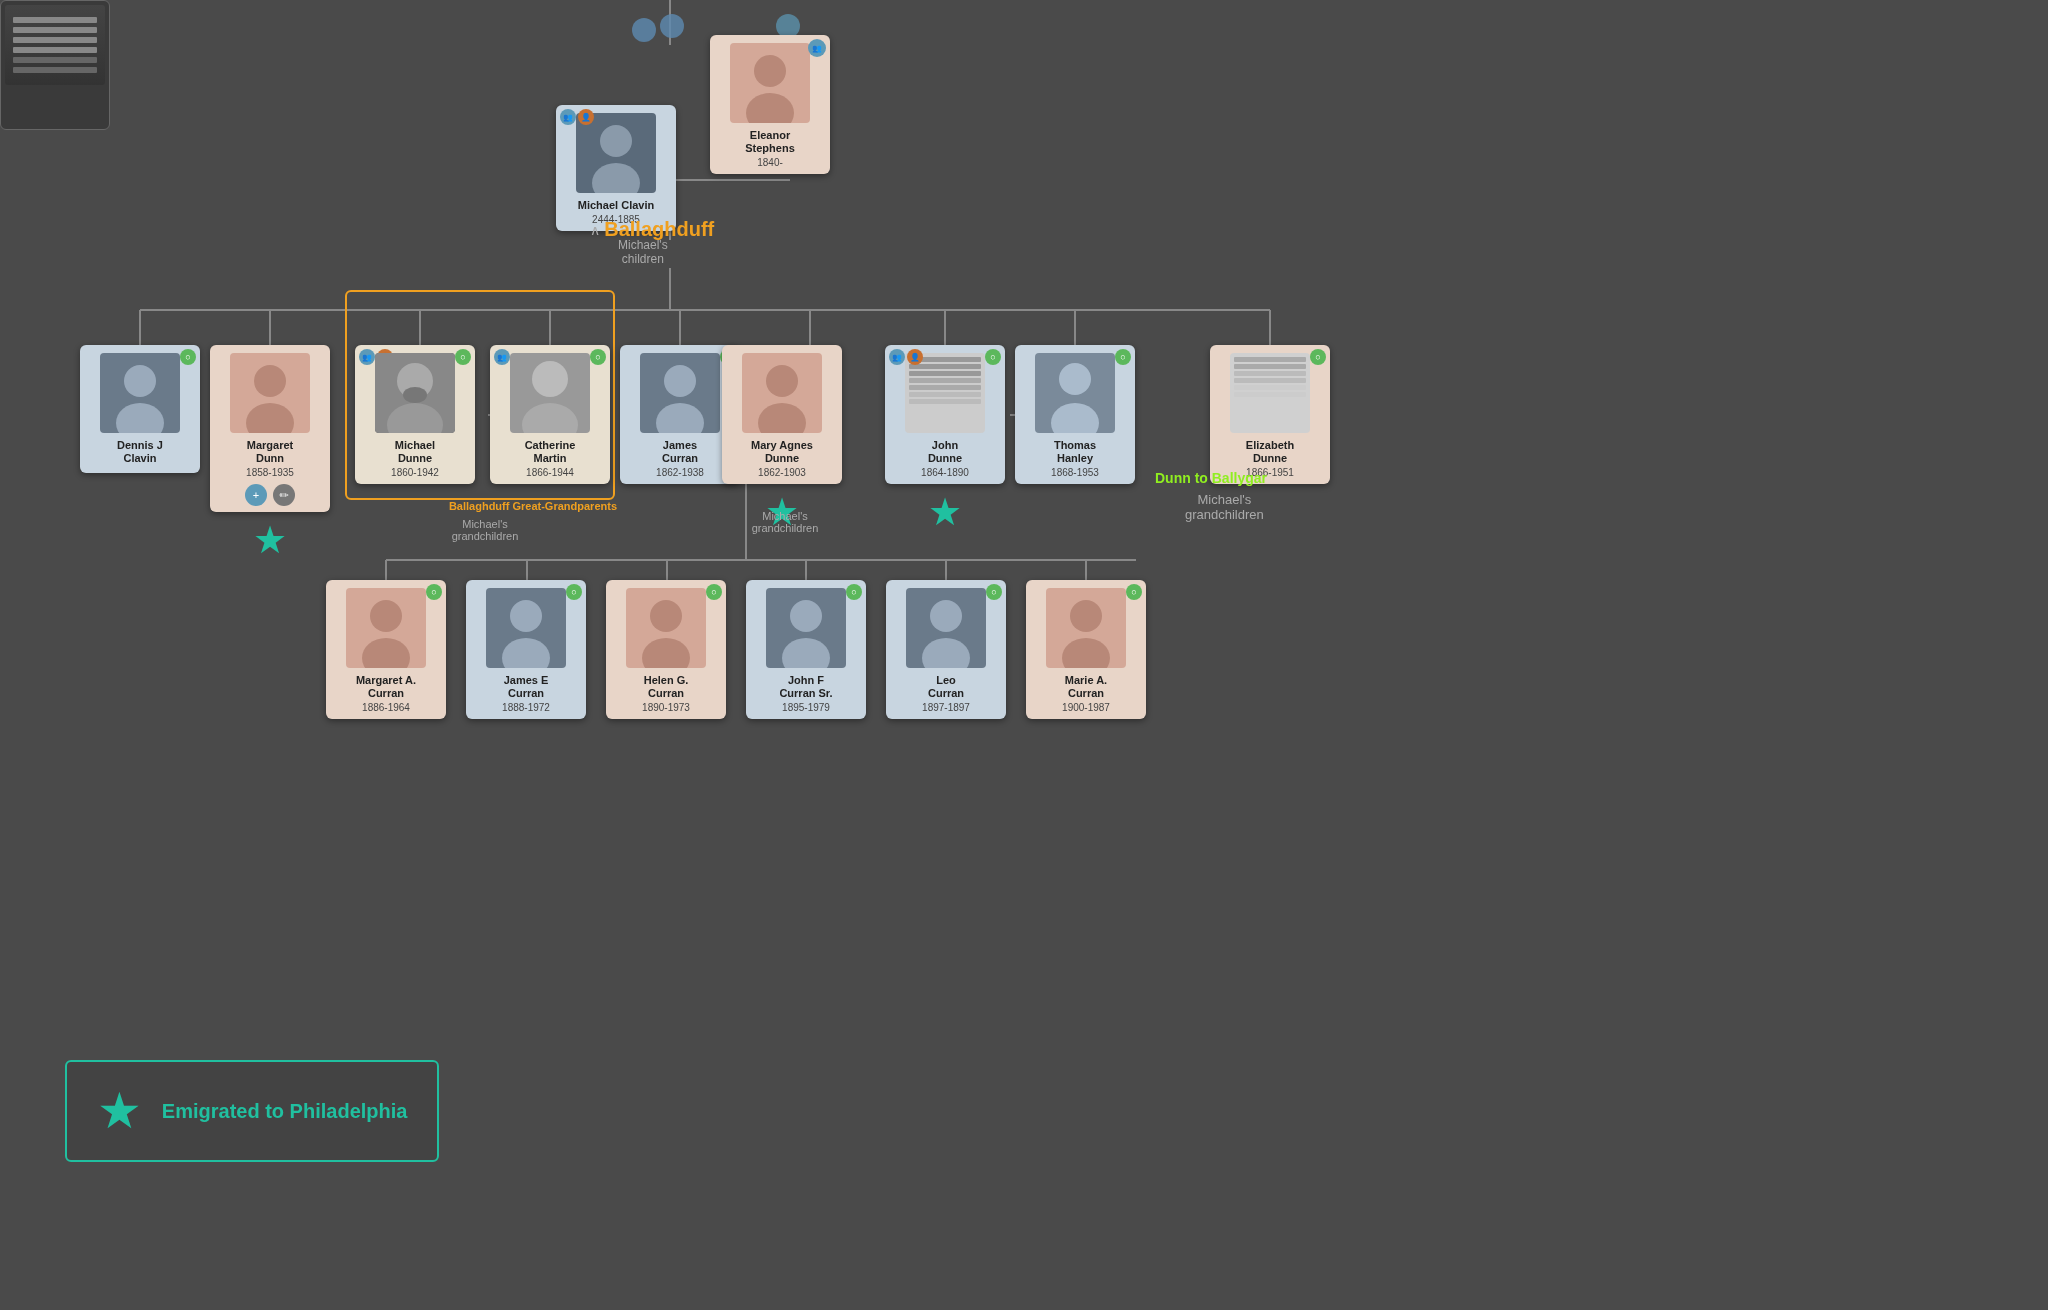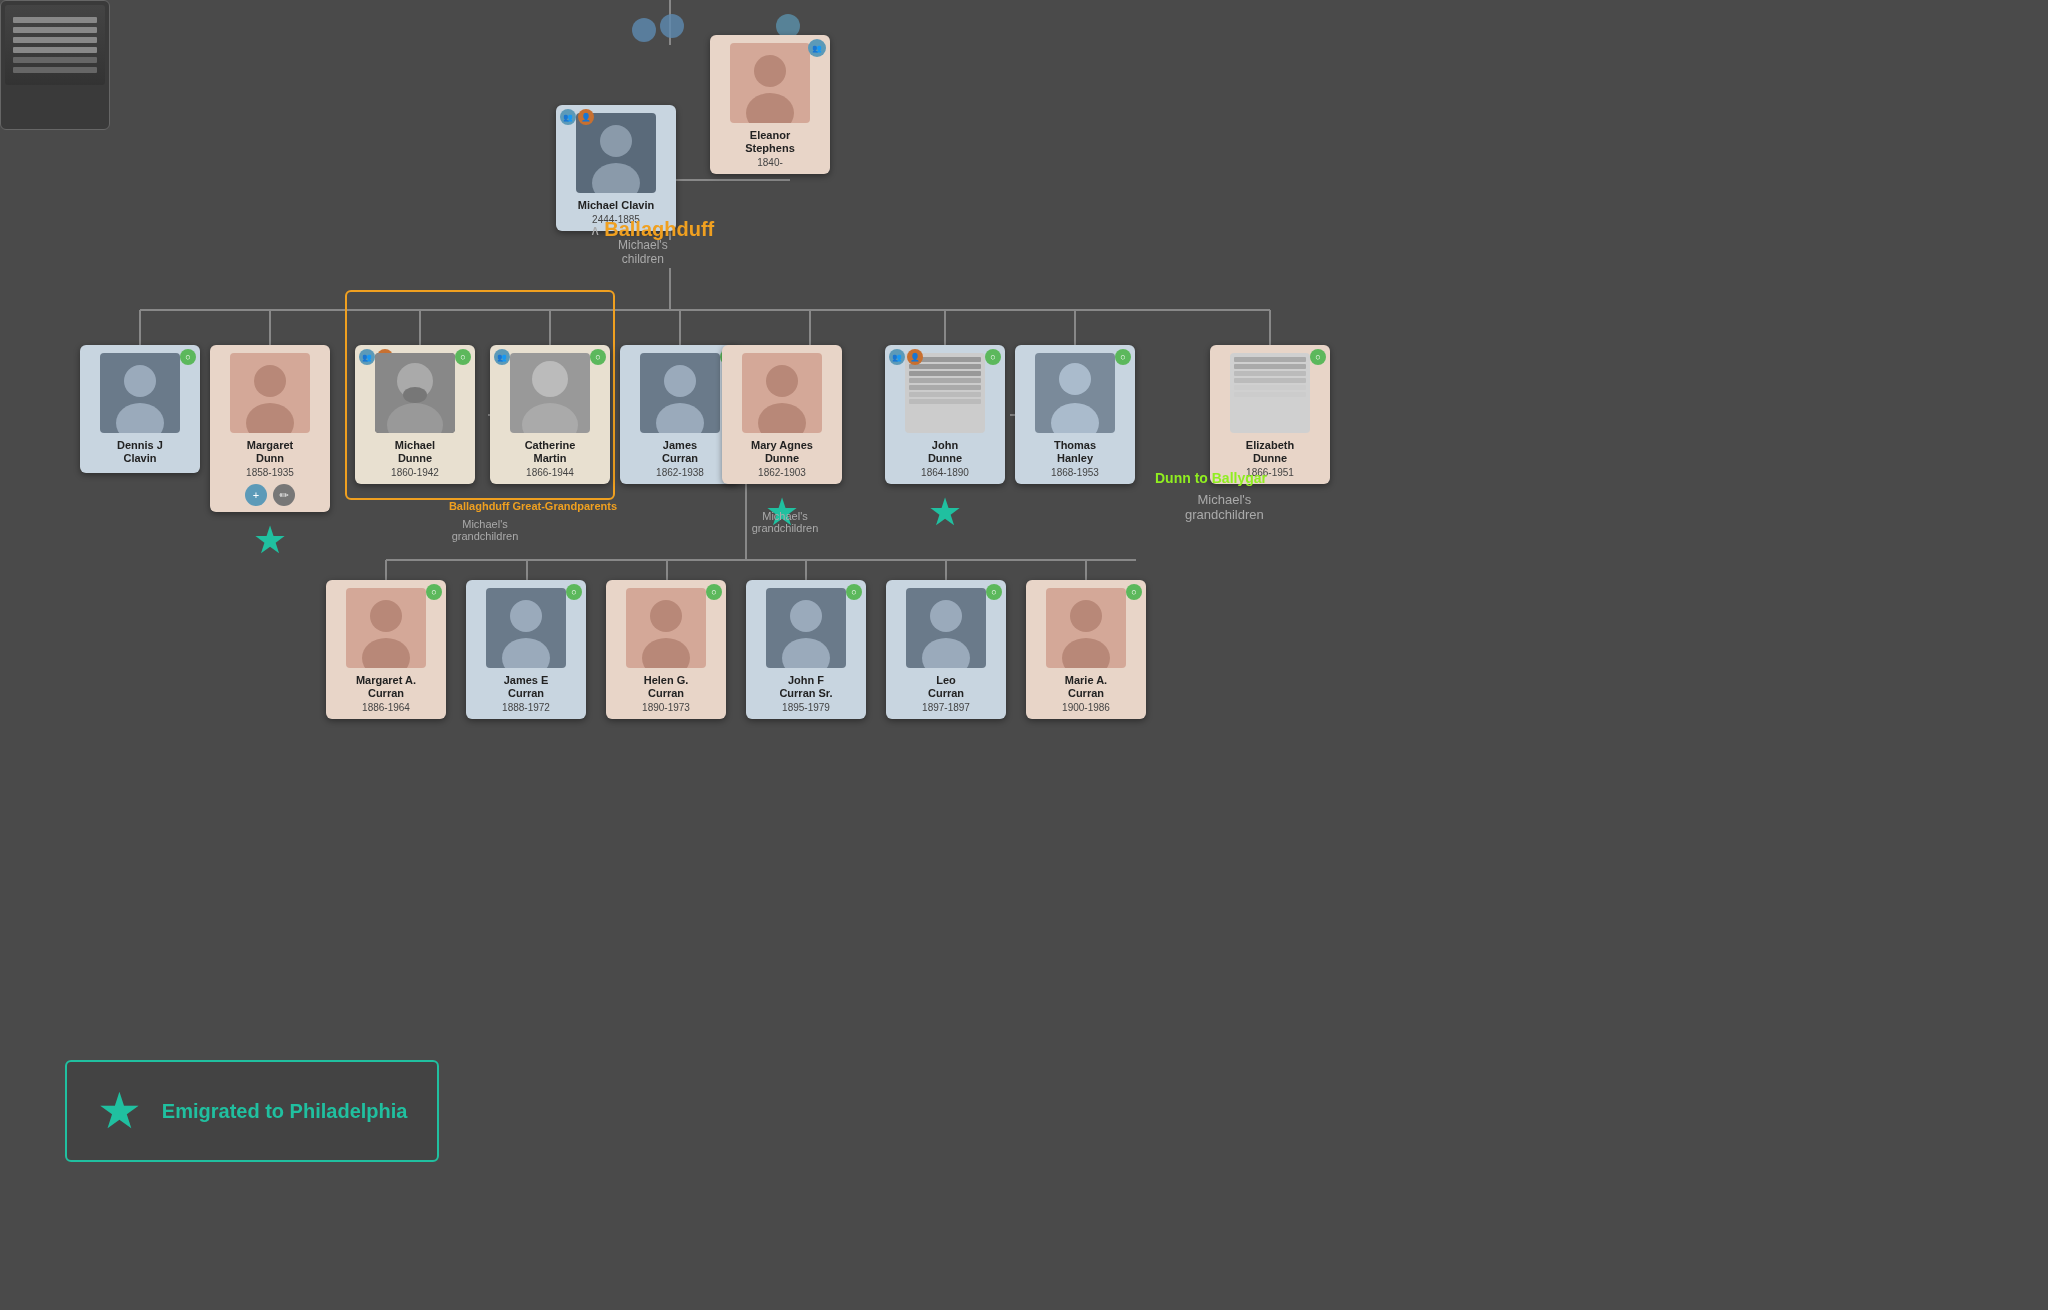--- a/index.html
+++ b/index.html
@@ -476,21 +476,21 @@
   <div class="person-card" style="left:1026px; top:580px;">
     <div class="card-badge badge-green">○</div>
     <div class="avatar">
       <svg viewBox="0 0 80 80">
         <rect width="80" height="80" fill="#d4a898"></rect>
         <circle cx="40" cy="28" r="16" fill="#b88878"></circle>
         <ellipse cx="40" cy="70" rx="24" ry="20" fill="#b88878"></ellipse>
       </svg>
     </div>
     <div class="person-name">Marie A.<br>Curran</div>
-    <div class="person-dates">1900-1986</div>
+    <div class="person-dates">1900-1987</div>
   </div>
 
   <div class="legend-box" style="left:65px; top:1060px;">
     <span style="color:#20c0a0; font-size:50px;">★</span>
     <span class="legend-text">Emigrated to Philadelphia</span>
   </div>
 
 </div>
 
 </body></html>

